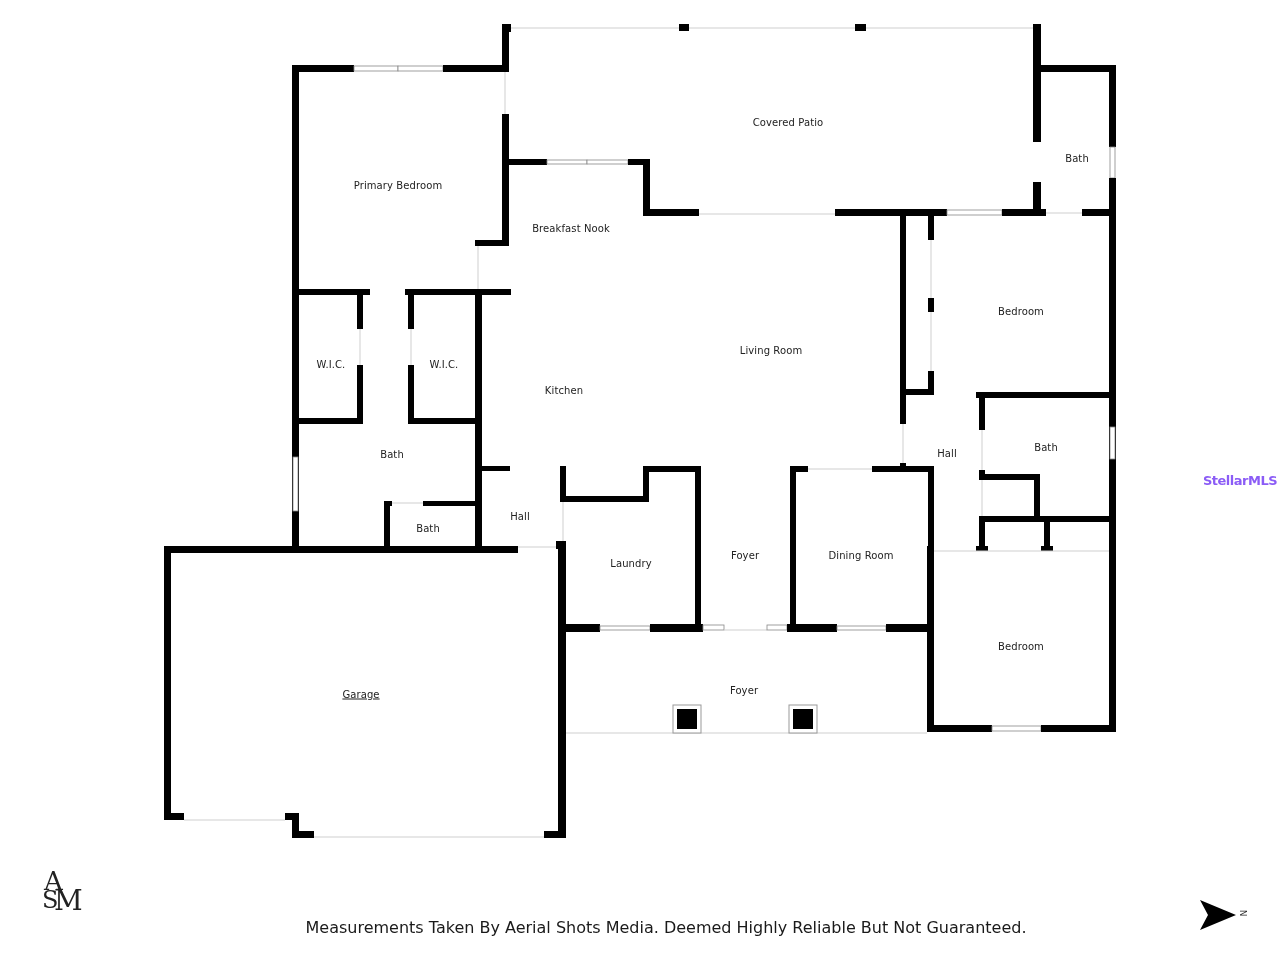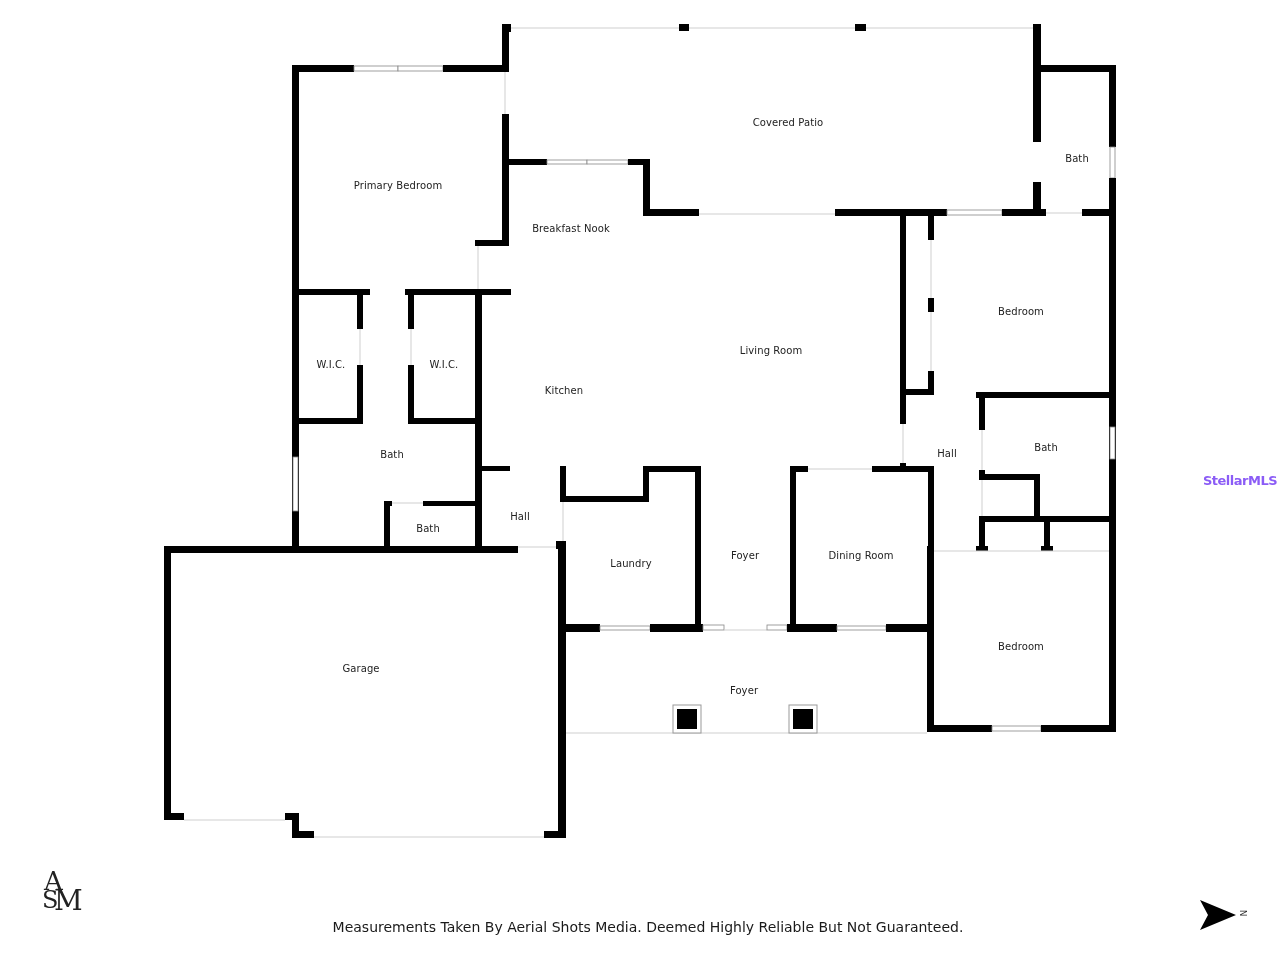--- a/index.html
+++ b/index.html
@@ -4,22 +4,22 @@
   <style>
     html, body { margin: 0; padding: 0; background: #ffffff; }
     body { width: 1280px; height: 960px; position: relative; overflow: hidden;
            font-family: "DejaVu Sans", sans-serif; }
     #plan { position: absolute; left: 0; top: 0; width: 1280px; height: 960px; }
     .wall { fill: #000; }
     .win { fill: #fff; stroke: #888; stroke-width: 0.8; }
     .open { stroke: #cfcfcf; stroke-width: 1; fill: none; }
     .room-label { position: absolute; font-size: 10px; color: #222;
                   transform: translate(-50%, -50%); white-space: nowrap; letter-spacing: 0.1px; }
-    .disclaimer { position: absolute; left: 648px; top: 927px; transform: translate(-50%, -50%);
-                  font-size: 14px; color: #1a1a1a; white-space: nowrap; }
+    .disclaimer { position: absolute; left: 666px; top: 927px; transform: translate(-50%, -50%);
+                  font-size: 16px; color: #1a1a1a; white-space: nowrap; }
     .watermark { position: absolute; left: 1240px; top: 480px; transform: translate(-50%, -50%);
                  font-size: 13px; color: #8b5cf6; font-weight: bold; white-space: nowrap; letter-spacing: -0.5px; }
     .logo { position: absolute; left: 40px; top: 868px; width: 50px; height: 50px; }
     .logo-a { position: absolute; left: 4px; top: -2px; font-family: "DejaVu Serif", serif; font-size: 26px; color: #222; }
     .logo-s { position: absolute; left: 2px; top: 18px; font-family: "DejaVu Serif", serif; font-size: 24px; color: #222; }
     .logo-m { position: absolute; left: 14px; top: 16px; font-family: "DejaVu Serif", serif; font-size: 28px; color: #222; }
     .compass { position: absolute; left: 1198px; top: 898px; width: 60px; height: 34px; }
     .compass-n { position: absolute; left: 42px; top: 10px; font-size: 9px; color: #222; transform: rotate(90deg); }
   </style>
 </head>
@@ -187,21 +187,21 @@
 <div class="room-label" style="left:947px;top:453px;">Hall</div>
 <div class="room-label" style="left:1046px;top:447px;">Bath</div>
 <div class="room-label" style="left:392px;top:454px;">Bath</div>
 <div class="room-label" style="left:520px;top:516px;">Hall</div>
 <div class="room-label" style="left:428px;top:528px;">Bath</div>
 <div class="room-label" style="left:745px;top:555px;">Foyer</div>
 <div class="room-label" style="left:861px;top:555px;text-align:right;">Dining Room</div>
 <div class="room-label" style="left:631px;top:563px;">Laundry</div>
 <div class="room-label" style="left:1021px;top:646px;">Bedroom</div>
 <div class="room-label" style="left:744px;top:690px;">Foyer</div>
-<div class="room-label" style="left:361px;top:668px;">Garage</div>
+<div class="room-label" style="left:361px;top:694px;text-decoration:underline;">Garage</div>
 
 <div class="watermark">StellarMLS</div>
 
 <div class="logo">
   <span class="logo-a">A</span>
   <span class="logo-s">S</span>
   <span class="logo-m">M</span>
 </div>
 
 <div class="disclaimer">Measurements Taken By Aerial Shots Media. Deemed Highly Reliable But Not Guaranteed.</div>

